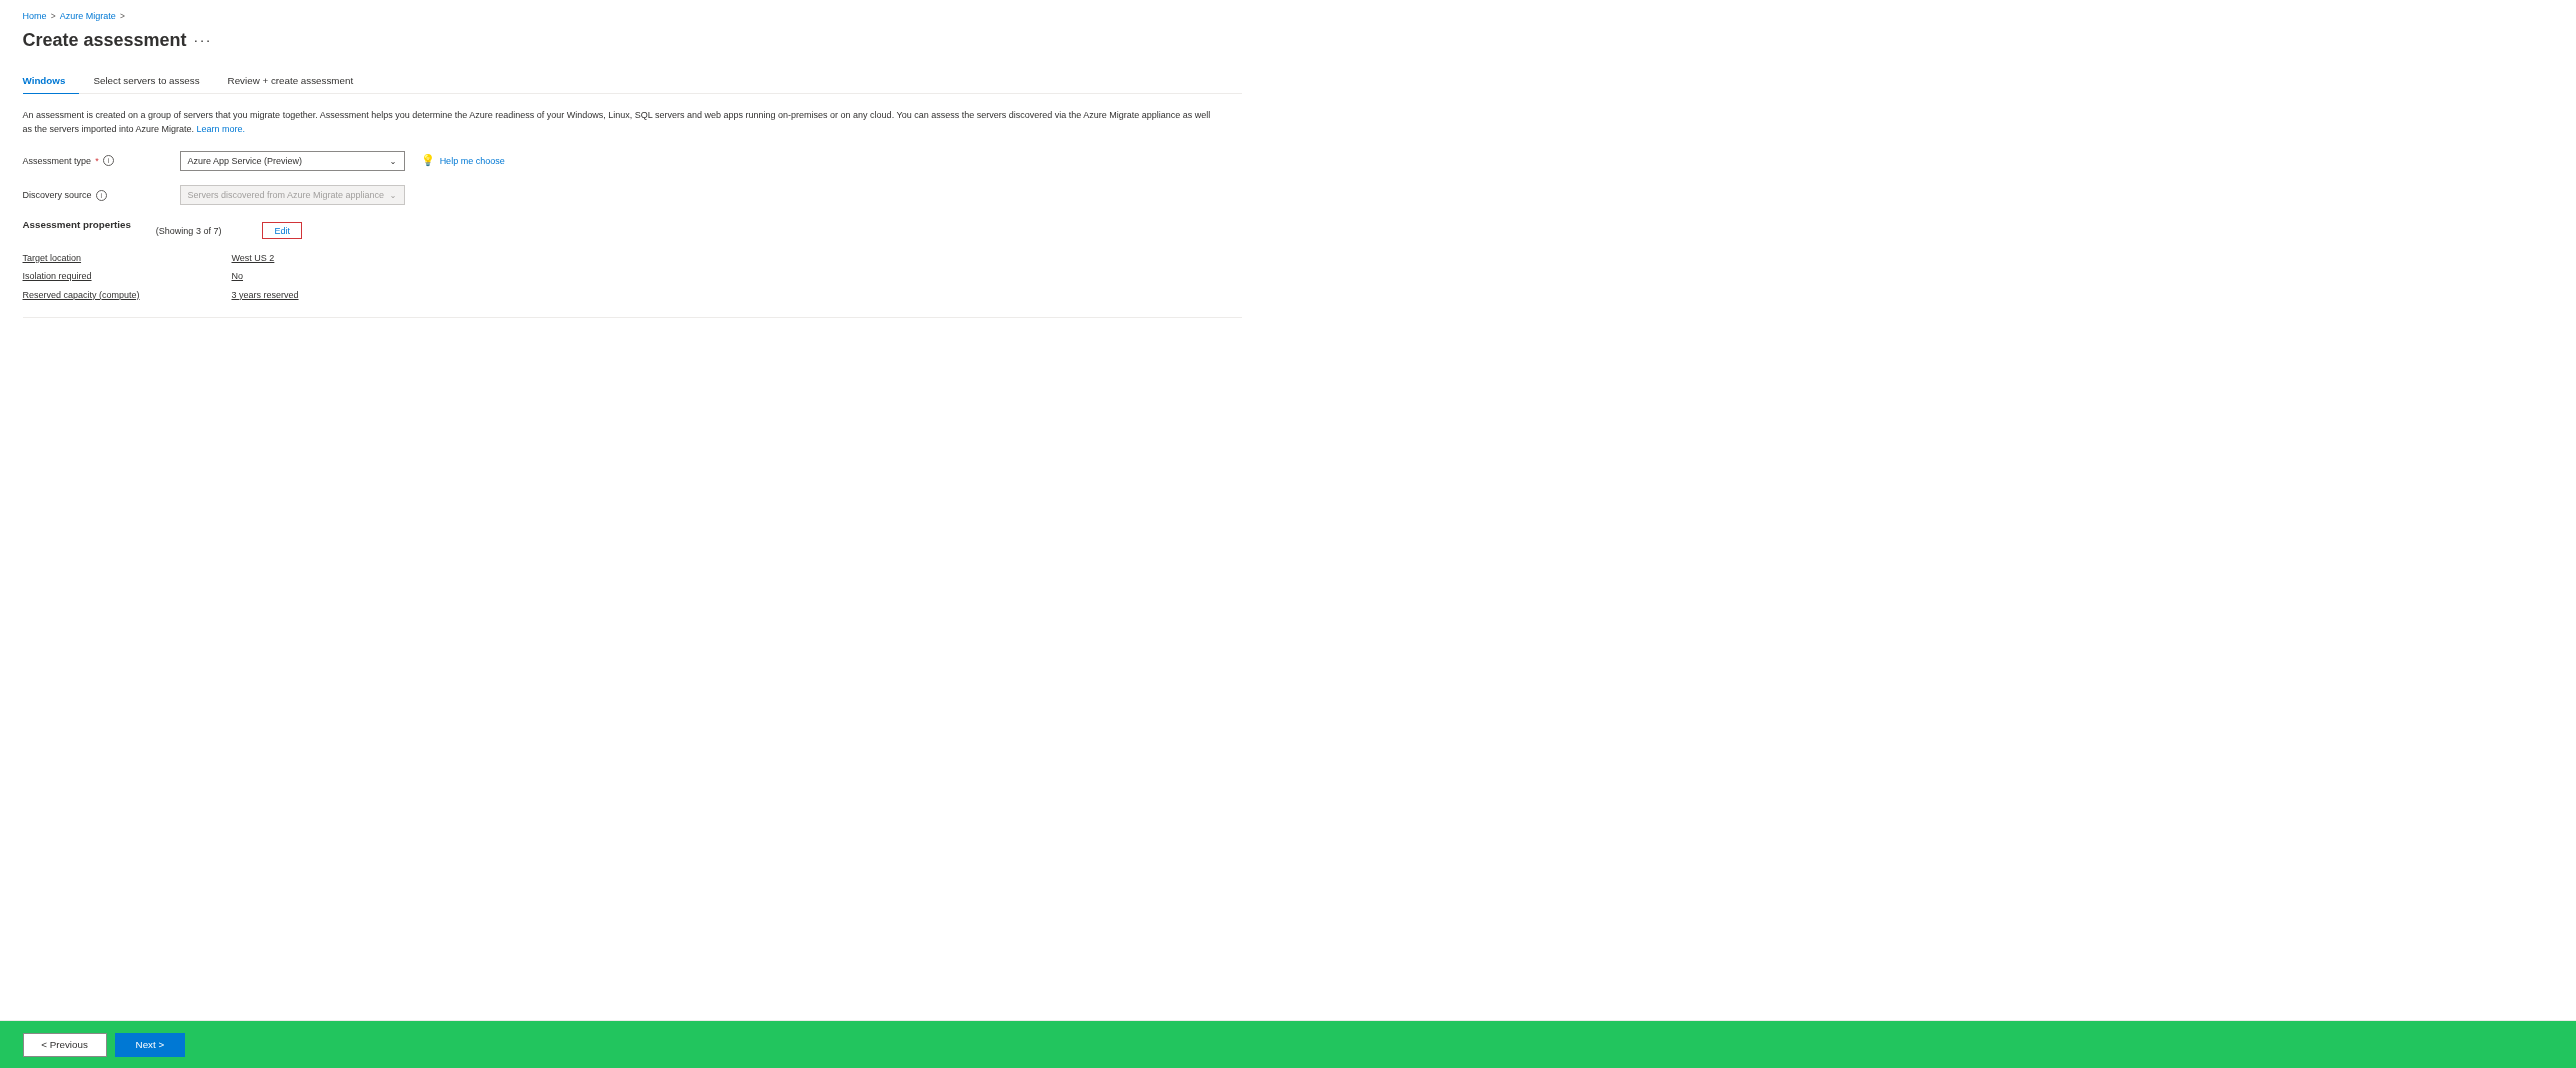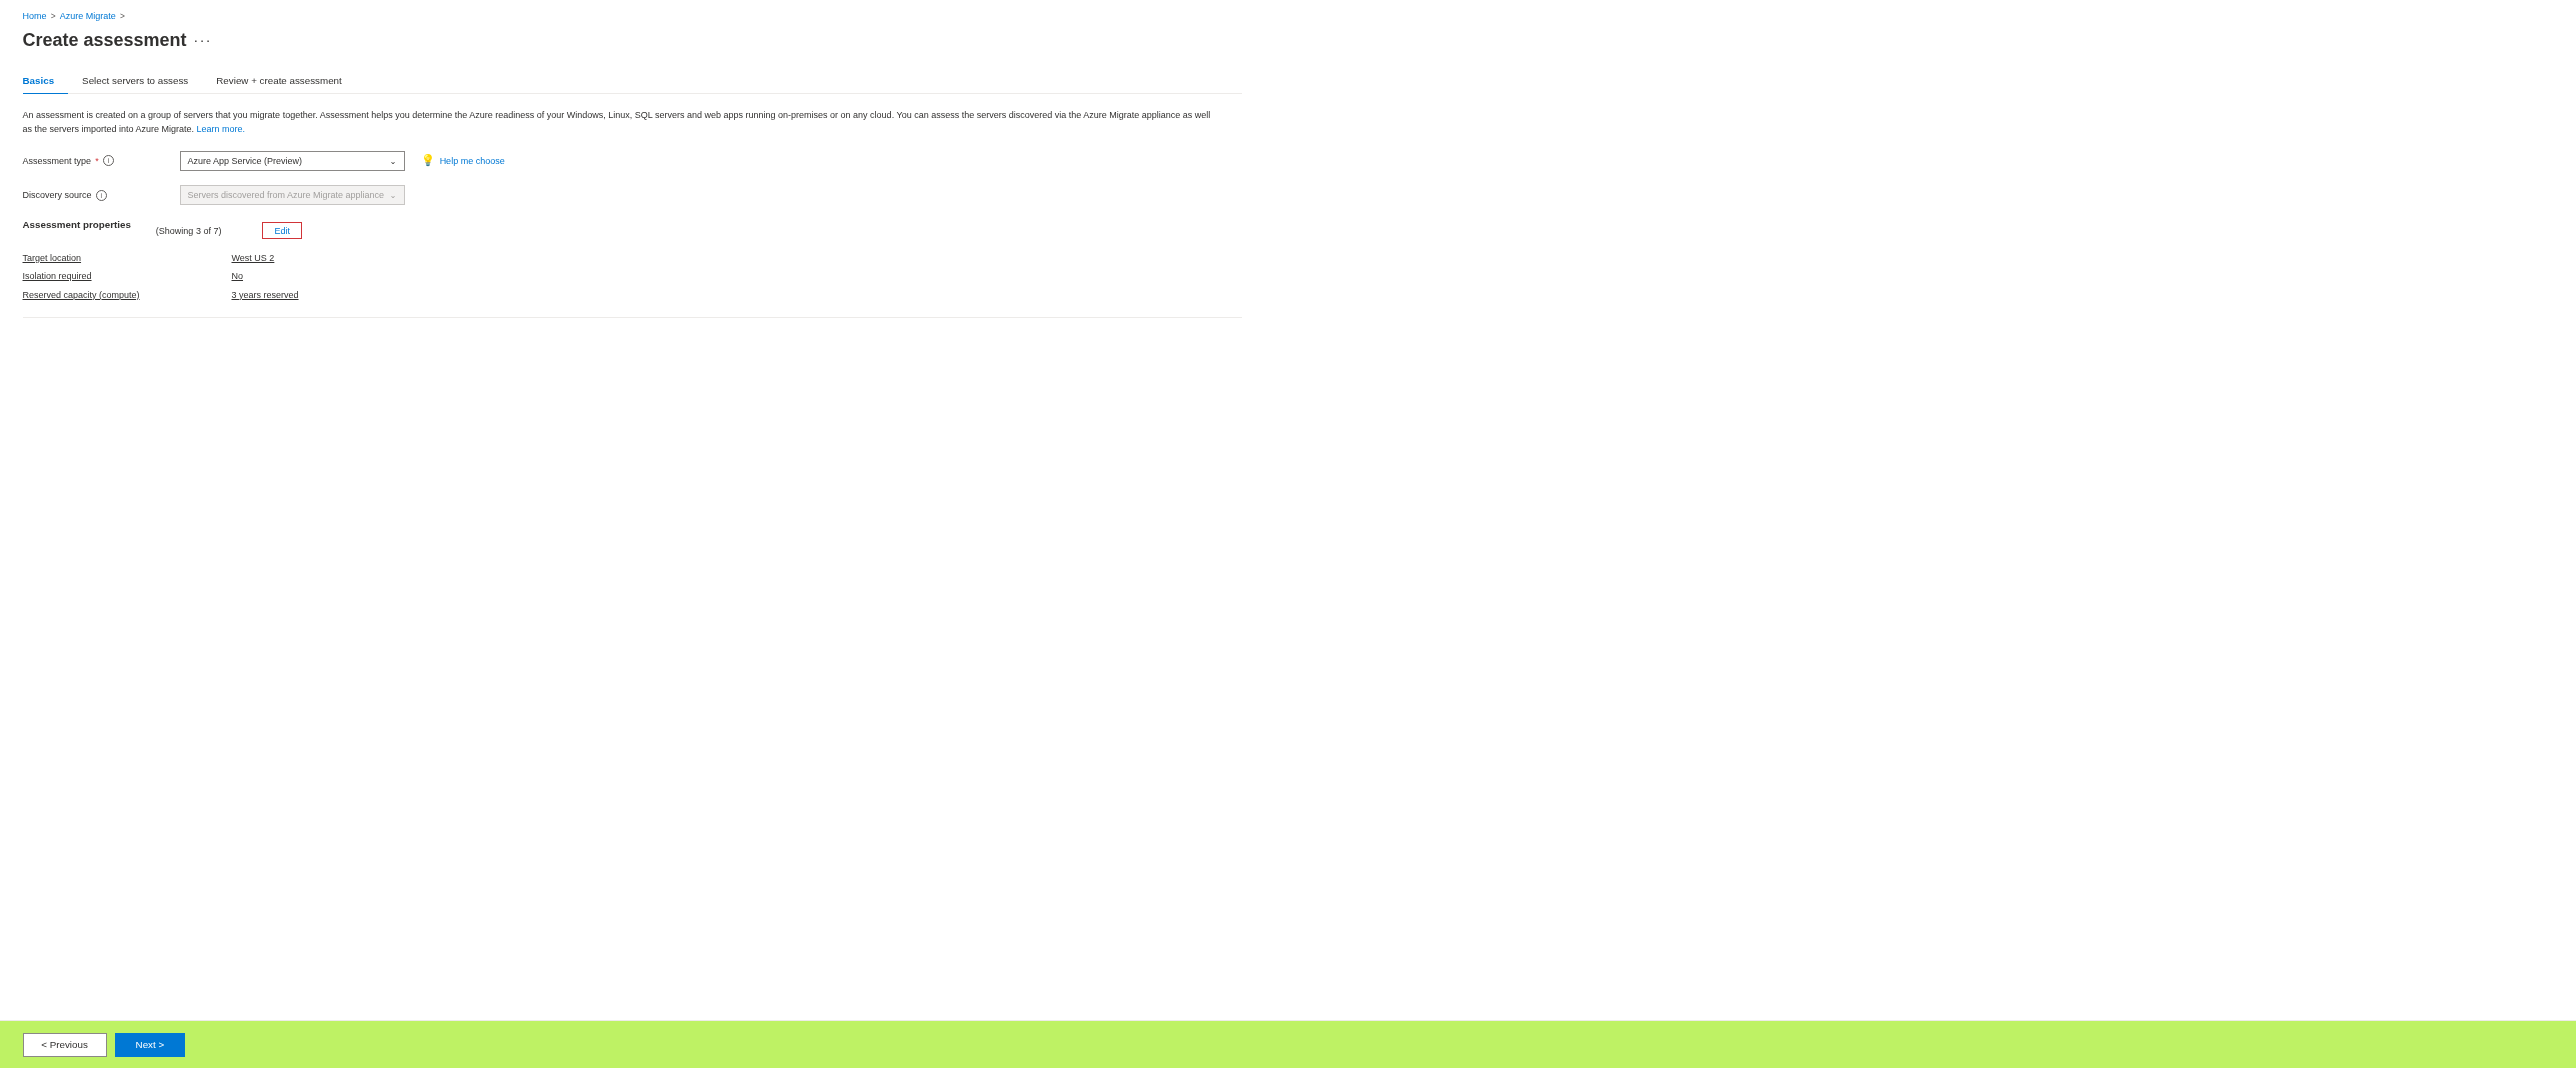--- a/index.html
+++ b/index.html
@@ -258,21 +258,21 @@
       border-top: 0.7px solid #edebe9;
       margin: 14px 0 0 0;
     }
 
     
     .footer {
       display: flex;
       align-items: center;
       gap: 8.4px;
       padding: 11.2px 22.5px;
-      background: #bef264;
+      background: #22c55e;
       border-top: 0.7px solid #edebe9;
     }
 
     .btn-prev {
       background: #ffffff;
       border: 0.7px solid #8a8886;
       color: #323130;
       padding: 5.6px 14px;
       font-size: 9.8px;
       cursor: pointer;
@@ -302,21 +302,21 @@
     <a class="breadcrumb-link">Azure Migrate</a>
     <span class="breadcrumb-separator">&gt;</span>
   </nav>
 
   <div class="page-title-row">
     <h1 class="page-title">Create assessment</h1>
     <span class="more-options">···</span>
   </div>
 
   <div class="tabs">
-    <div class="tab active">Basics</div>
+    <div class="tab active">Windows</div>
     <div class="tab">Select servers to assess</div>
     <div class="tab">Review + create assessment</div>
   </div>
 
   <p class="description-text">
     <span>An assessment is created on a group of servers that you migrate together. Assessment helps you determine the Azure readiness of your Windows, Linux, SQL servers and web apps running on-premises or on any cloud. You can assess the servers discovered via the Azure Migrate appliance as well as the servers imported into Azure Migrate.</span>
     <a class="learn-more-link">Learn more.</a>
   </p>
 
   <div>

